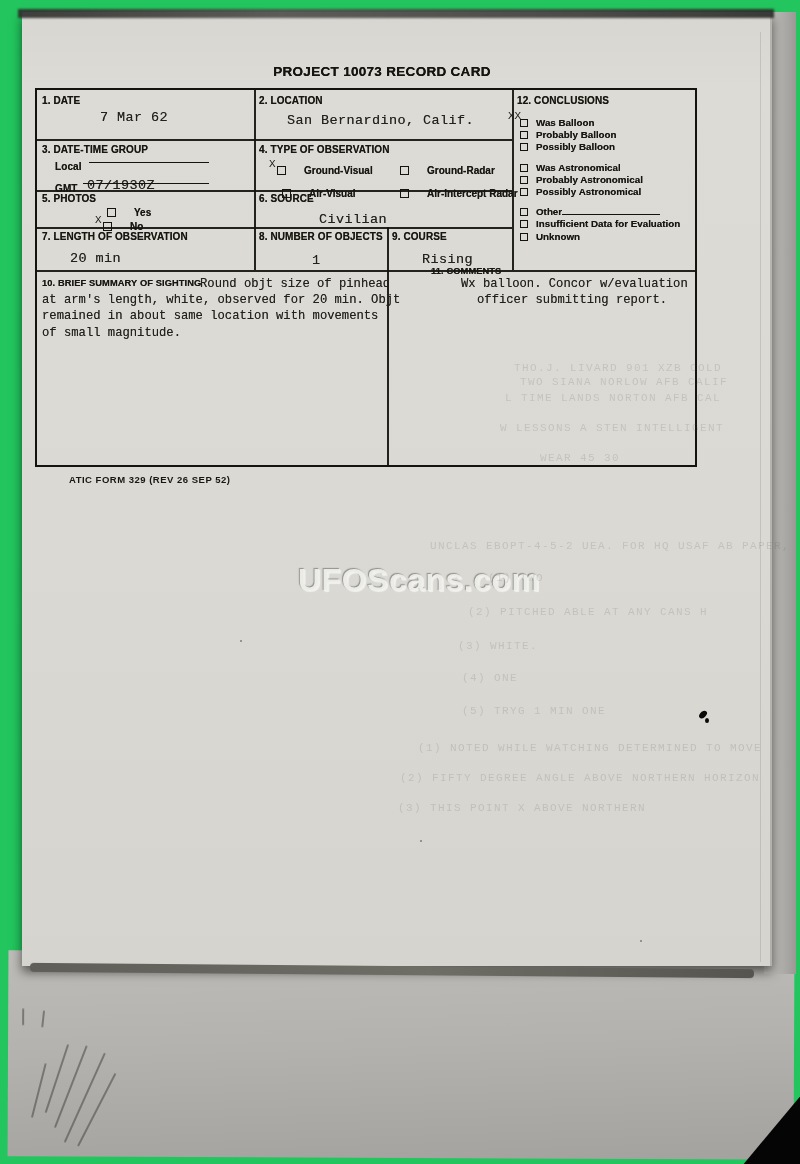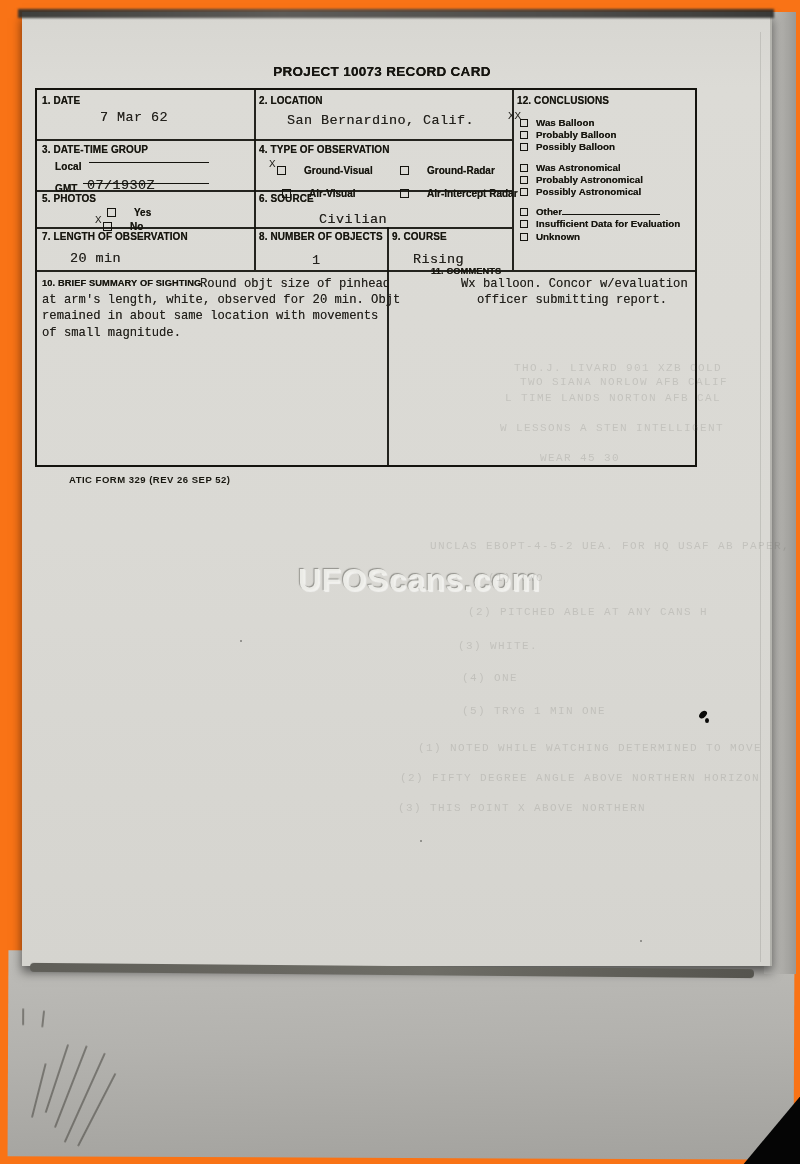--- a/index.html
+++ b/index.html
@@ -1,16 +1,16 @@
 <!DOCTYPE html>
 <html><head>
 <meta charset="utf-8">
 <style>
   html,body{margin:0;padding:0;background:#000;}
-  #stage{position:relative;width:800px;height:1164px;background:#f97316;overflow:hidden;
+  #stage{position:relative;width:800px;height:1164px;background:#22c55e;overflow:hidden;
          font-family:"Liberation Sans",sans-serif;}
   
   .sheet-bottom{position:absolute;left:8px;top:952px;width:786px;height:206px;z-index:2;
     background:linear-gradient(178deg,#bdbcb8 0%,#b3b2ae 45%,#a3a29e 100%);transform:rotate(.25deg);}
   .sheet-right{position:absolute;left:764px;top:12px;width:32px;height:962px;z-index:2;
     background:linear-gradient(90deg,#c6c5c1 0%,#b0afab 55%,#9a9995 100%);}
   .sheet-right-line{position:absolute;left:0;top:14px;width:2px;height:120px;background:rgba(40,40,38,.55);filter:blur(.6px);}
   .corner-black{position:absolute;right:-2px;bottom:-2px;width:60px;height:72px;z-index:4;
     background:#050505;clip-path:polygon(100% 0,100% 100%,0 100%);}
   .card-shadow-line{position:absolute;left:30px;top:966px;width:724px;height:9px;z-index:6;
@@ -157,21 +157,21 @@
       </div>
 
       <div class="flabel" style="left:222px;top:103px;">6. SOURCE</div>
       <div class="typed" style="left:282px;top:122px;">Civilian</div>
 
       <div class="flabel" style="left:5px;top:141px;">7. LENGTH OF OBSERVATION</div>
       <div class="typed" style="left:33px;top:161px;">20 min</div>
       <div class="flabel" style="left:222px;top:141px;">8. NUMBER OF OBJECTS</div>
       <div class="typed" style="left:275px;top:163px;">1</div>
       <div class="flabel" style="left:355px;top:141px;">9. COURSE</div>
-      <div class="typed" style="left:376px;top:162px;">Rising</div>
+      <div class="typed" style="left:385px;top:162px;">Rising</div>
 
       <div class="flabel" style="left:5px;top:188px;font-size:9.3px;">10. BRIEF SUMMARY OF SIGHTING</div>
       <div class="summary">Round objt size of pinhead
 at arm's length, white, observed for 20 min. Objt
 remained in about same location with movements
 of small magnitude.</div>
 
       <div class="flabel" style="left:353px;top:176px;font-size:9.3px;padding-left:41px;">11. COMMENTS</div>
       <div class="cmt-line" style="left:424px;top:187px;">Wx balloon. Concor w/evaluation</div>
       <div class="cmt-line" style="left:440px;top:203px;">officer submitting report.</div>

